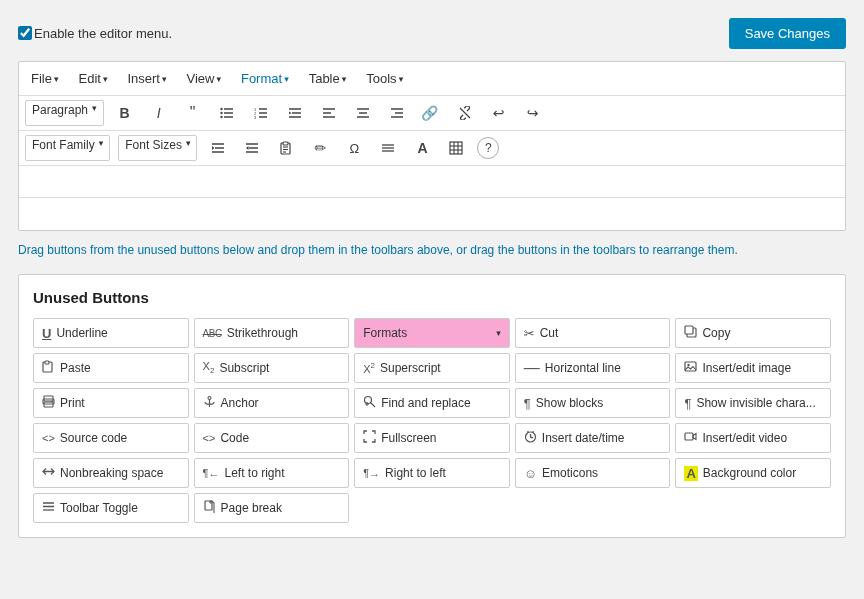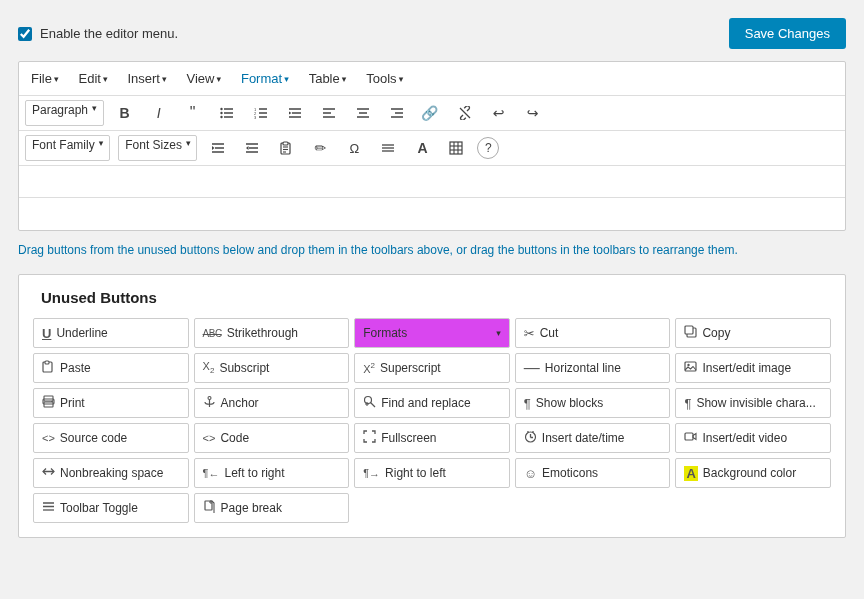--- a/index.html
+++ b/index.html
@@ -11,22 +11,22 @@
       color: #333;
     }
     .top-bar {
       display: flex;
       justify-content: space-between;
       align-items: center;
       margin-bottom: 12px;
     }
     .enable-label {
       display: flex;
-      align-items: flex-end;
-      gap: 8px;
+      align-items: flex-start;
+      gap: 2px;
       font-size: 13px;
     }
     .enable-label input[type=checkbox] {
       width: 14px; height: 14px;
       accent-color: #0073aa;
     }
     .save-btn {
       background: #0085ba;
       color: #fff;
       border: none;
@@ -103,21 +103,20 @@
       background: #fff;
       border: 1px solid #ccc;
       border-radius: 2px;
       padding: 14px;
     }
     .unused-title {
       font-size: 15px;
       font-weight: 600;
       margin-bottom: 12px;
       color: #222;
-      margin-left: 8px;
     }
     .unused-grid {
       display: grid;
       grid-template-columns: repeat(5, 1fr);
       gap: 5px;
     }
     .unused-btn {
       display: flex;
       align-items: center;
       gap: 5px;
@@ -135,21 +134,21 @@
     .unused-btn .icon {
       font-size: 13px;
       flex-shrink: 0;
       color: #555;
     }
     .formats-dropdown-btn {
       display: flex;
       align-items: center;
       justify-content: space-between;
       border: 1px solid #ccc;
-      background: #d946ef;
+      background: #f9a8d4;
       padding: 5px 8px;
       font-size: 12px;
       cursor: pointer;
       border-radius: 2px;
       min-height: 30px;
       color: #333;
     }
     .formats-dropdown-btn .caret-icon { font-size: 9px; }
   </style>
 </head>

